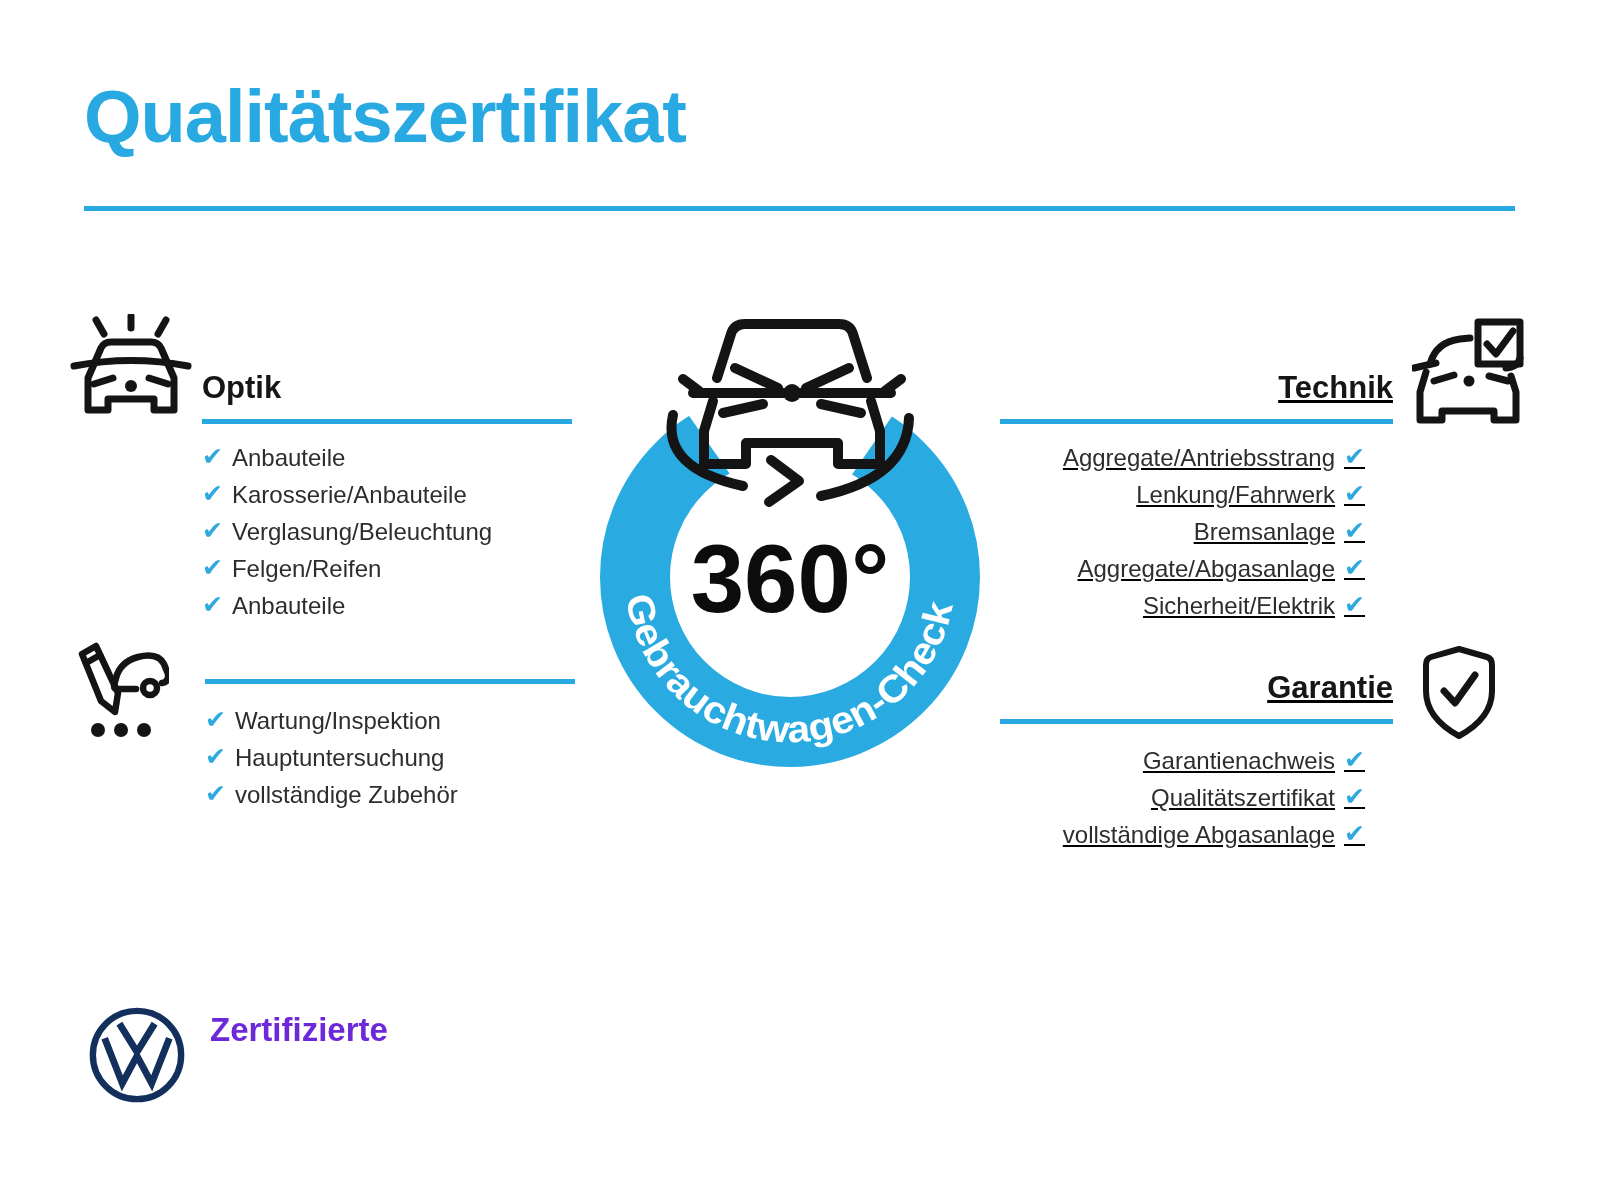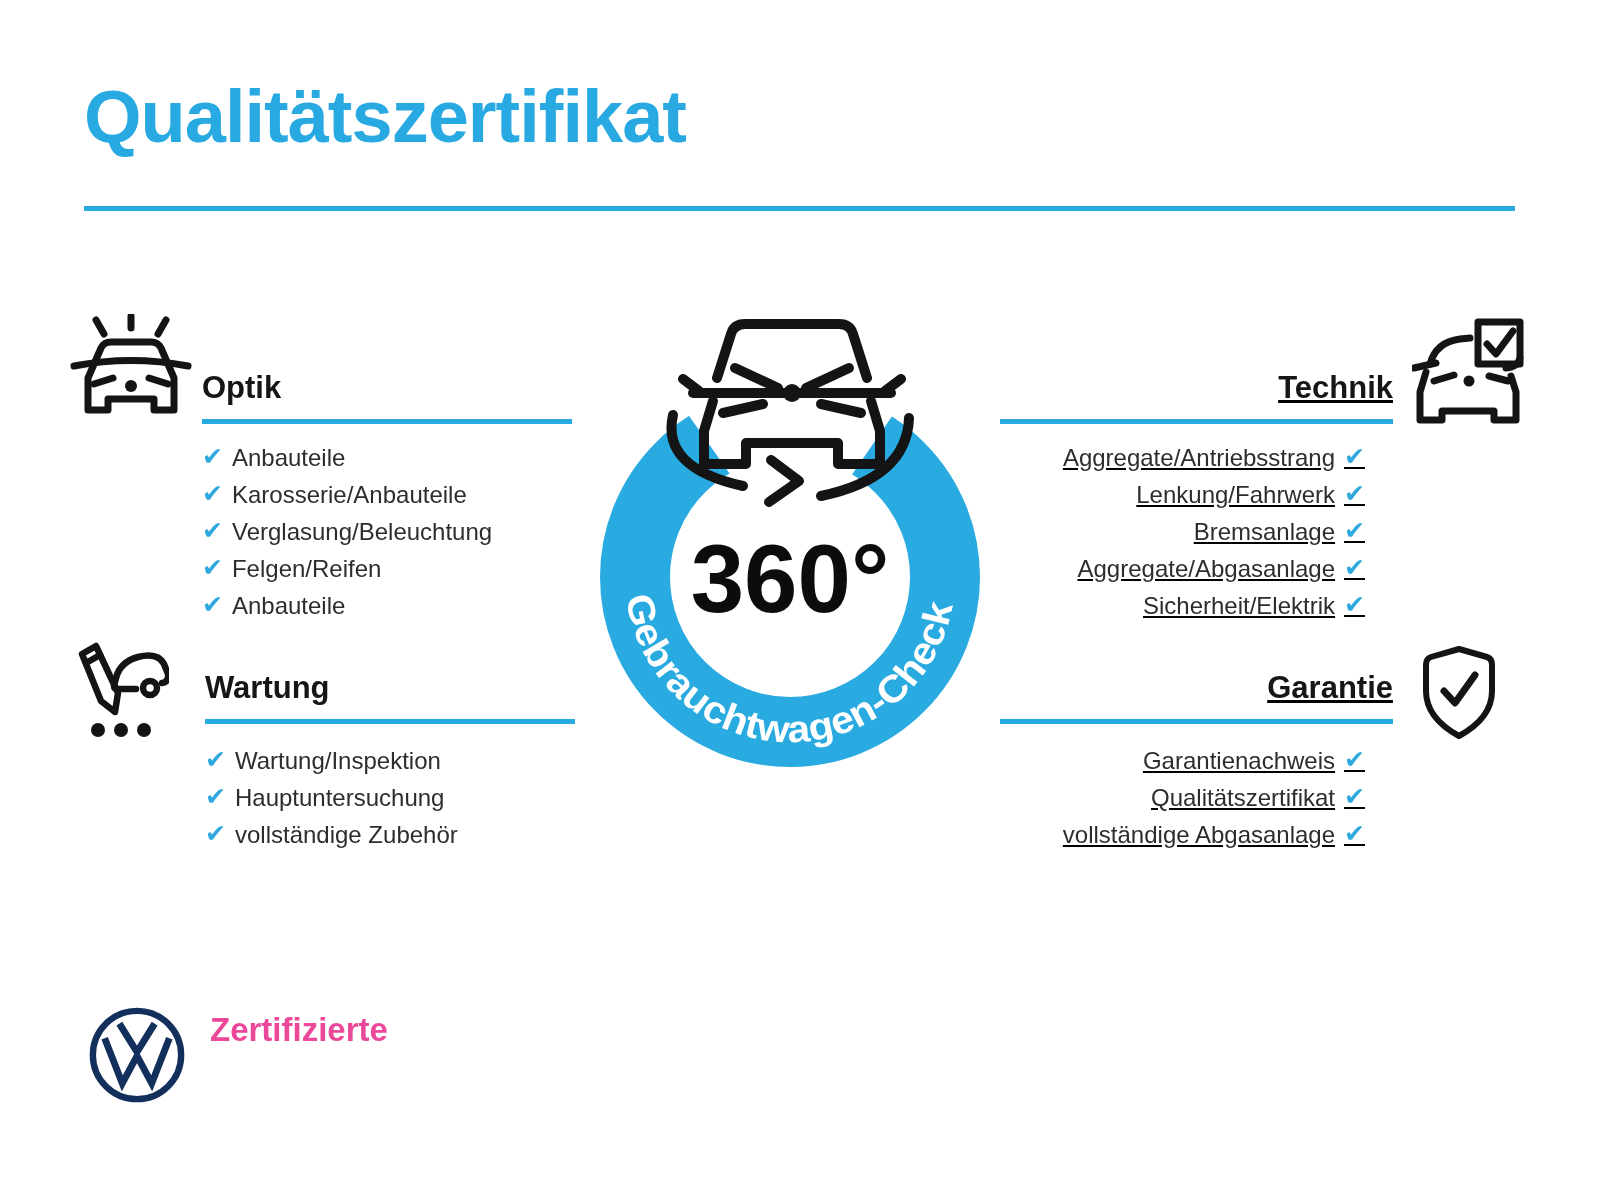--- a/index.html
+++ b/index.html
@@ -22,21 +22,21 @@
   .sec-list{margin-top:15px;}
   .sec-list.low{margin-top:18px;}
   .row{height:37px;display:flex;align-items:center;gap:9px;font-size:24px;color:#2d2d2d;}
   .section.right .row{justify-content:flex-end;}
   .chk{
     color:#2fa9dd;font-weight:bold;font-size:25px;line-height:1;
     font-family:"DejaVu Sans", sans-serif;transform:translateY(-1px);
   }
   
   .footer-text{
-    left:210px;top:1008px;font-size:33px;font-weight:bold;color:#ec4899;line-height:44px;
+    left:210px;top:1008px;font-size:33px;font-weight:bold;color:#6d28d9;line-height:44px;
   }
   svg{display:block;}
 </style>
 </head>
 <body>
 
 <div class="page">
 
   <div class="abs title">Qualitätszertifikat</div>
   <div class="abs rule"></div>
@@ -88,21 +88,20 @@
       <path d="M42,38 Q46,22 64,17 Q84,12 90,24 L94,34 Q95,42 88,43"></path>
       <path d="M42,38 L40,46 Q40,49 44,49 L62,49"></path>
       <circle cx="76" cy="48" r="7"></circle>
     </g>
     <circle cx="24" cy="90" r="7" fill="#141414"></circle>
     <circle cx="47" cy="90" r="7" fill="#141414"></circle>
     <circle cx="70" cy="90" r="7" fill="#141414"></circle>
   </svg>
 
   <div class="abs section" style="left:205px;top:668px;">
-    <h2 class="sec-h">Wartung</h2>
     <div class="sec-u"></div>
     <div class="sec-list low">
       <div class="row">
           <span class="chk">✔</span>
           <span>Wartung/Inspektion</span>
         </div>
       <div class="row">
           <span class="chk">✔</span>
           <span>Hauptuntersuchung</span>
         </div>

